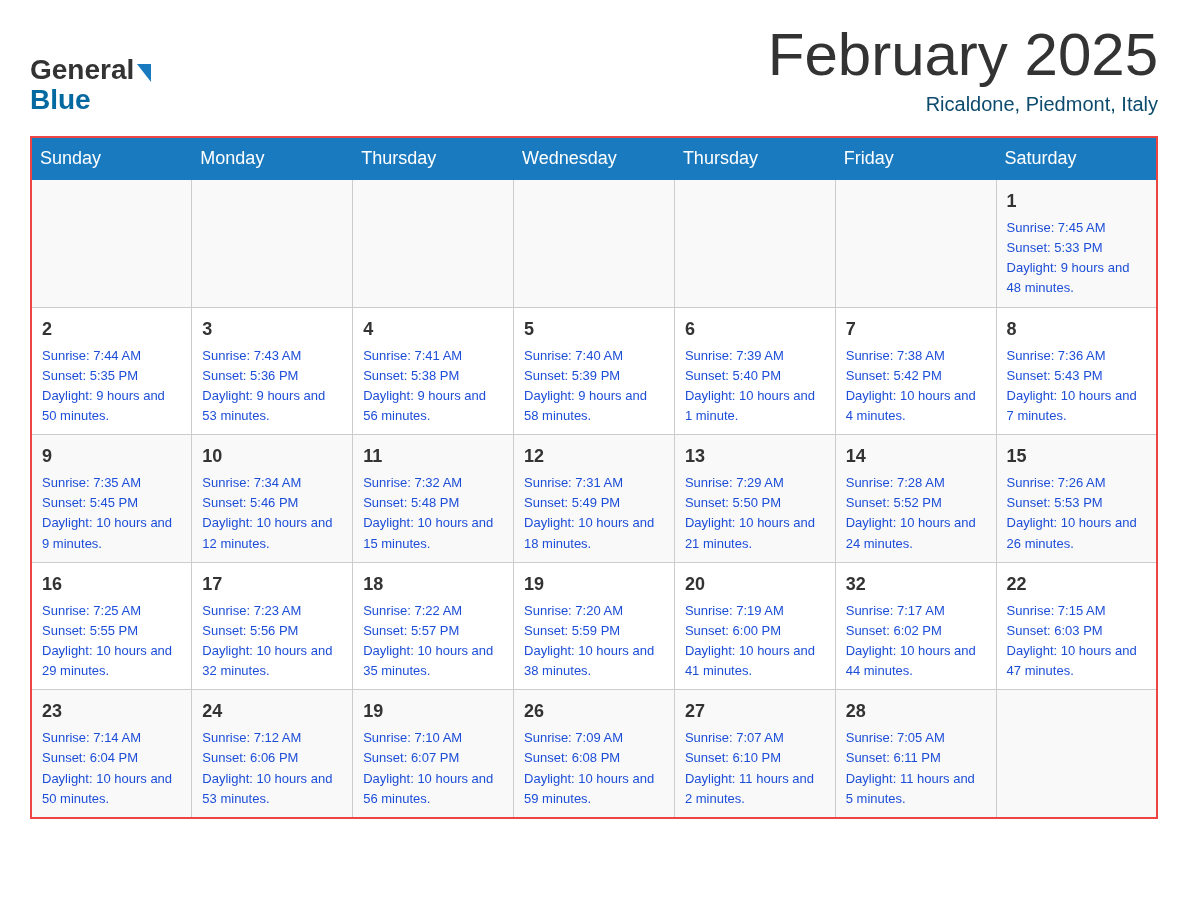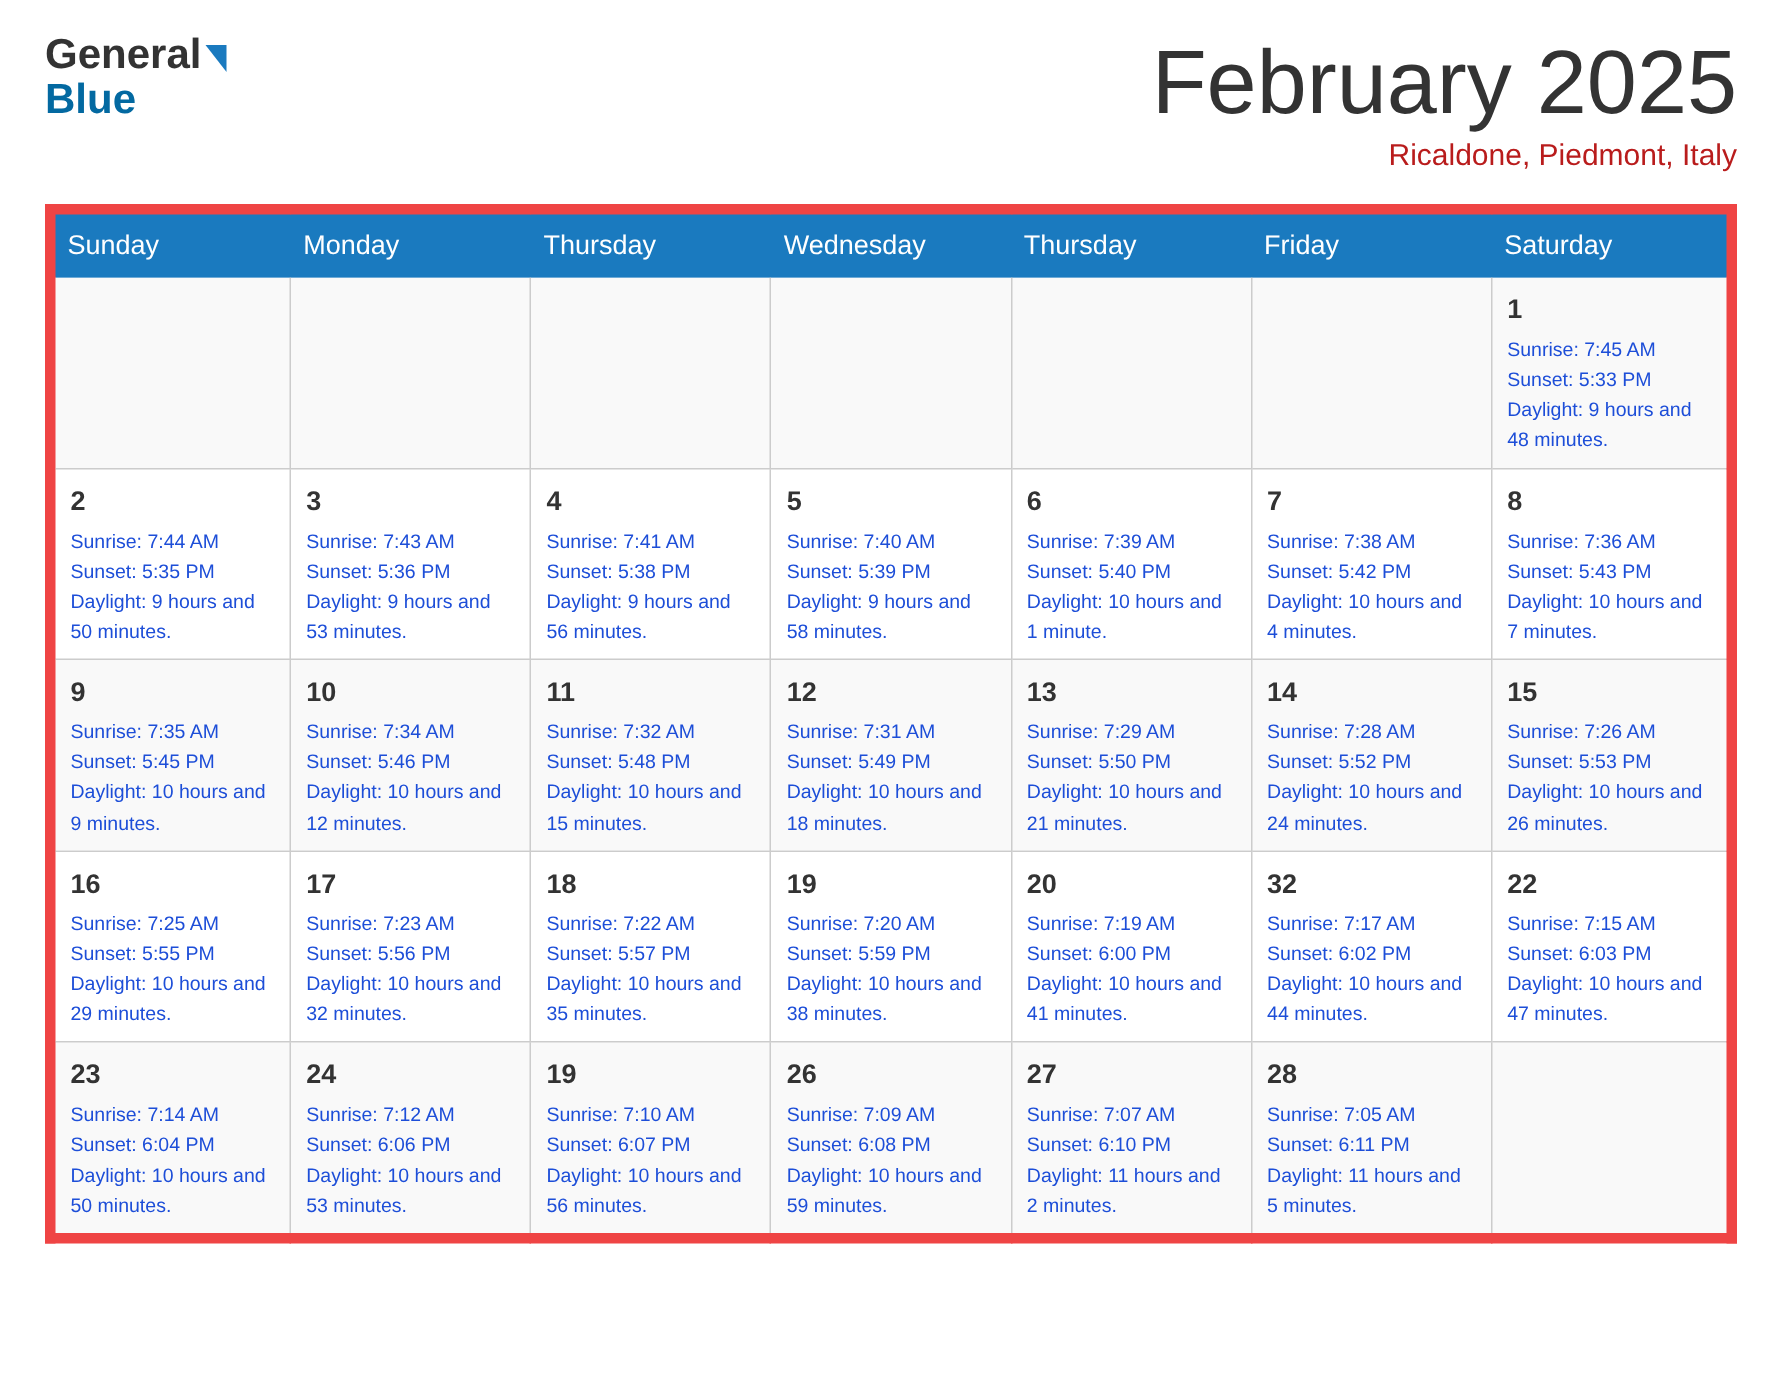--- a/index.html
+++ b/index.html
@@ -6,21 +6,21 @@
     body {
       font-family: Arial, sans-serif;
       background: #fff;
       padding: 20px 30px;
       width: 1188px;
       min-height: 918px;
     }
     .header {
       display: flex;
       justify-content: space-between;
-      align-items: flex-start;
+      align-items: flex-end;
       margin-bottom: 20px;
     }
     .logo {
       display: flex;
       flex-direction: column;
       align-items: flex-start;
     }
     .logo-top {
       display: flex;
       align-items: center;
@@ -48,27 +48,27 @@
     .title-section {
       text-align: right;
     }
     .month-title {
       font-size: 60px;
       font-weight: normal;
       color: #333;
     }
     .location {
       font-size: 20px;
-      color: #b91c1c;
+      color: #0c4a6e;
       margin-top: 4px;
     }
     .calendar {
       width: 100%;
       border-collapse: collapse;
-      border: 7px solid #ef4444;
+      border: 2px solid #ef4444;
     }
     .calendar th {
       background-color: #1a7abf;
       color: #fff;
       padding: 10px 8px;
       text-align: left;
       font-size: 18px;
       font-weight: normal;
       border: 1px solid #1a7abf;
     }

